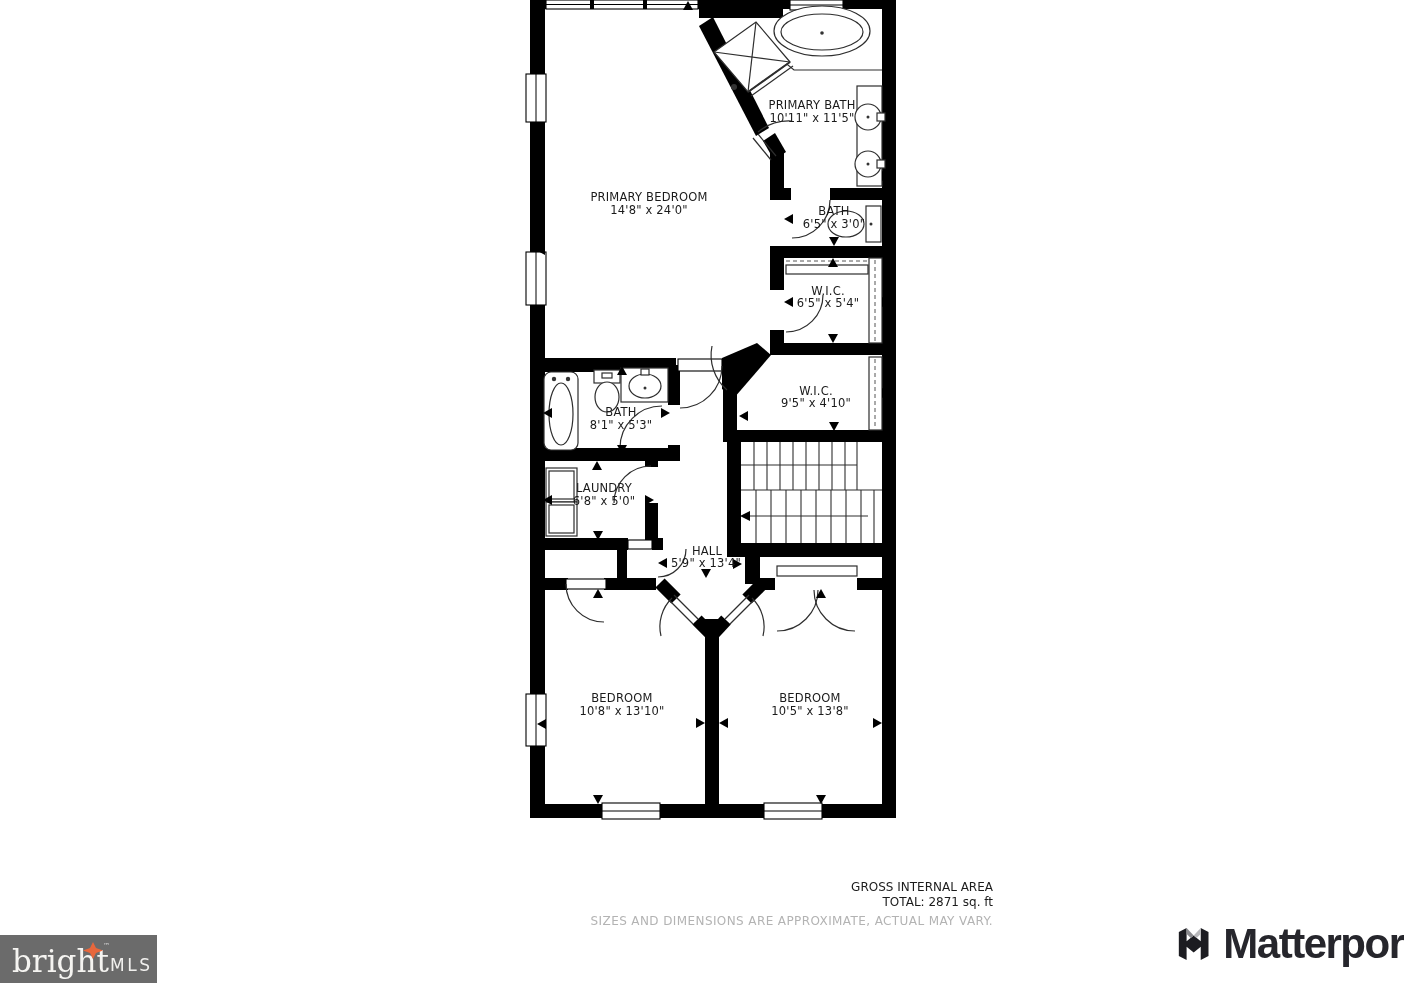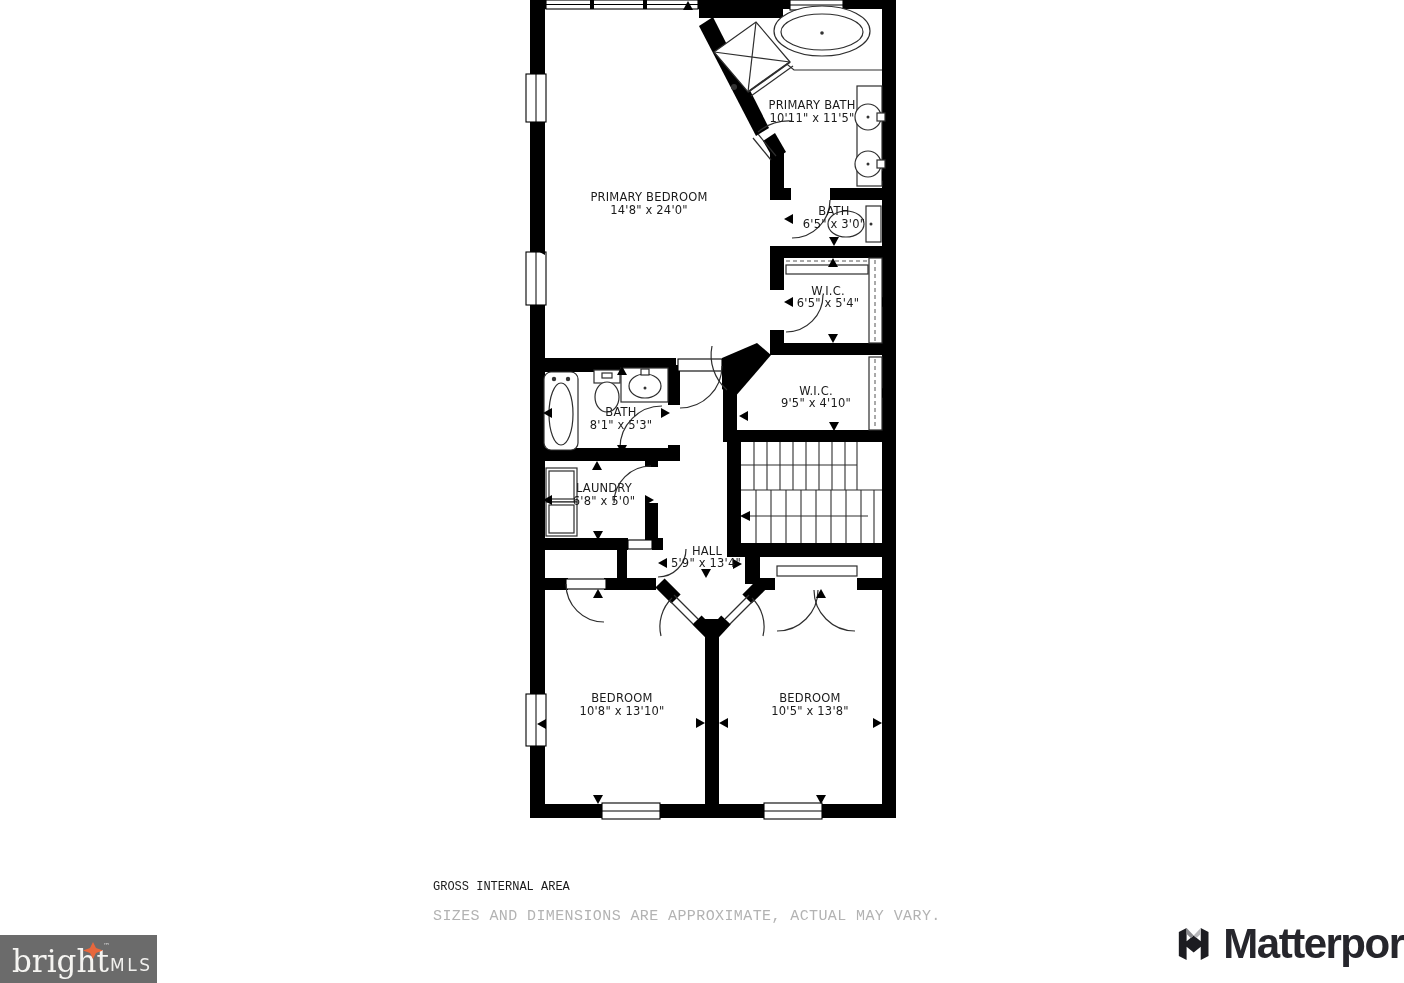--- a/index.html
+++ b/index.html
@@ -6,23 +6,23 @@
   body{width:1404px;height:983px;background:#fff;position:relative;overflow:hidden;
        font-family:"DejaVu Sans",sans-serif;}
   #plan-svg{position:absolute;left:0;top:0;}
   .room-name,.room-dims{font-family:"DejaVu Sans",sans-serif;font-size:11.5px;fill:#1a1a1a;
        letter-spacing:.2px;text-anchor:middle;}
   .thin{stroke:#2e2e2e;stroke-width:1.2;fill:#fff;}
   .thinline{stroke:#2e2e2e;stroke-width:1.2;fill:none;}
   .dash{stroke:#555;stroke-width:1;fill:none;stroke-dasharray:4 3;}
   .arc{stroke:#2e2e2e;stroke-width:1.2;fill:none;}
   .win{fill:#fff;stroke:#000;stroke-width:1.1;}
-  .footer{position:absolute;top:880px;left:433px;width:560px;text-align:left;
-       color:#1b1b1b;font-size:12px;line-height:14.8px;font-family:Liberation Mono, monospace;}
-  .footer .disclaimer{font-size:15px;color:#b3b3b3;letter-spacing:.4px;margin-top:15px;}
+  .footer{position:absolute;top:880px;left:433px;width:560px;text-align:right;
+       color:#1b1b1b;font-size:12px;line-height:14.8px;}
+  .footer .disclaimer{font-size:12px;color:#b3b3b3;letter-spacing:.4px;margin-top:4px;}
   .bright-logo{position:absolute;left:0;top:935px;}
   .mp-logo{position:absolute;left:1176px;top:920px;display:flex;align-items:center;gap:12px;
        width:240px;}
   .mp-text{font-family:"Liberation Sans","DejaVu Sans",sans-serif;font-weight:700;
        font-size:42px;letter-spacing:-1.5px;color:#26262c;white-space:nowrap;}
 </style>
 </head>
 <body>
 
 <svg id="plan-svg" width="1404" height="983" viewBox="0 0 1404 983">
@@ -277,20 +277,21 @@
     <text class="room-dims" x="706" y="567">5'9" x 13'4"</text>
     <text class="room-name" x="622" y="702">BEDROOM</text>
     <text class="room-dims" x="622" y="715">10'8" x 13'10"</text>
     <text class="room-name" x="810" y="702">BEDROOM</text>
     <text class="room-dims" x="810" y="715">10'5" x 13'8"</text>
   </g>
 </svg>
 
 <div class="footer">
   <div>GROSS INTERNAL AREA</div>
+  <div>TOTAL: 2871 sq. ft</div>
   <div class="disclaimer">SIZES AND DIMENSIONS ARE APPROXIMATE, ACTUAL MAY VARY.</div>
 </div>
 
 <div class="bright-logo">
   <svg width="157" height="48" viewBox="0 0 157 48">
     <rect width="157" height="48" fill="#6b6b6b"></rect>
     <text x="12" y="37" font-family="DejaVu Serif, serif" font-size="31" fill="#f5f4f1">bright</text>
     <polygon points="93,7 96,13 103,15.5 96,18 93,24 90,18 83,15.5 90,13" fill="#e8673c"></polygon>
     <text x="103" y="13" font-size="7" fill="#ddd">™</text>
     <text x="110" y="36" font-family="DejaVu Sans, sans-serif" font-size="17" fill="#f1f0ee" letter-spacing="2.5">MLS</text>

